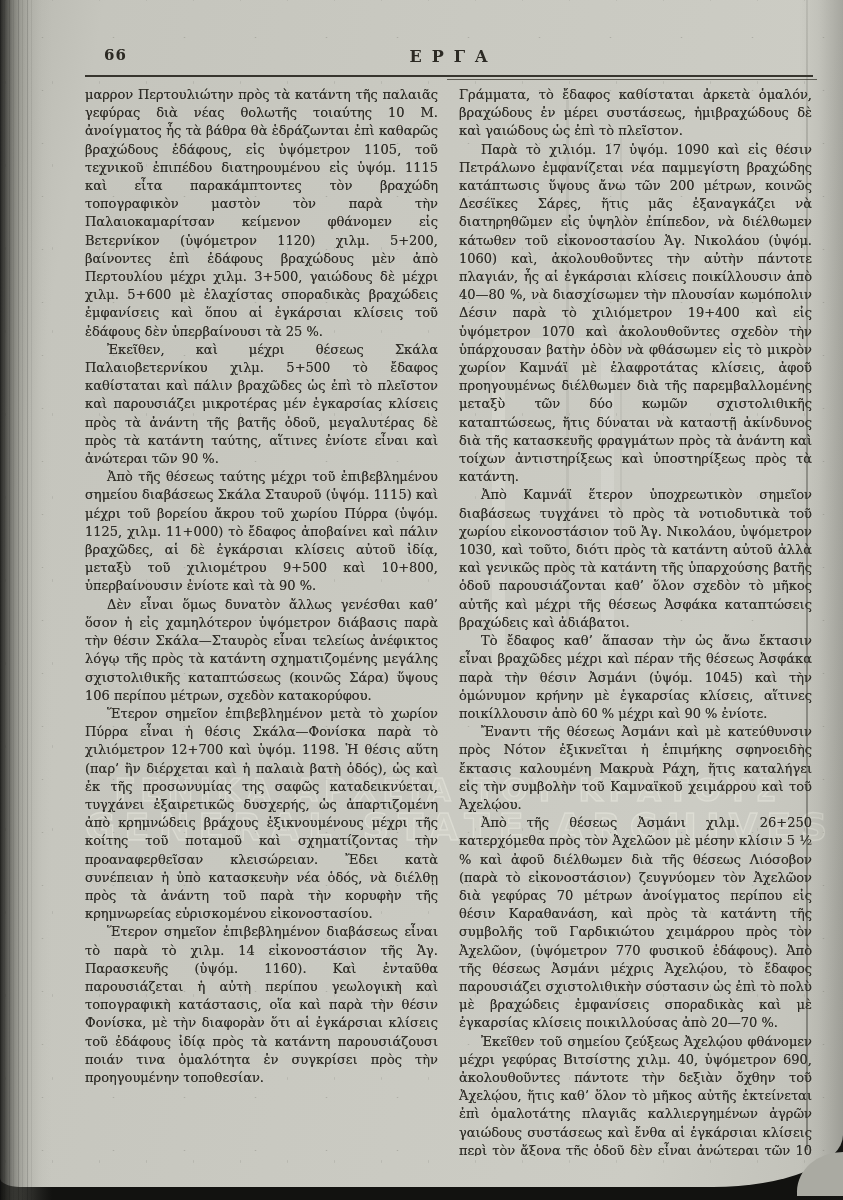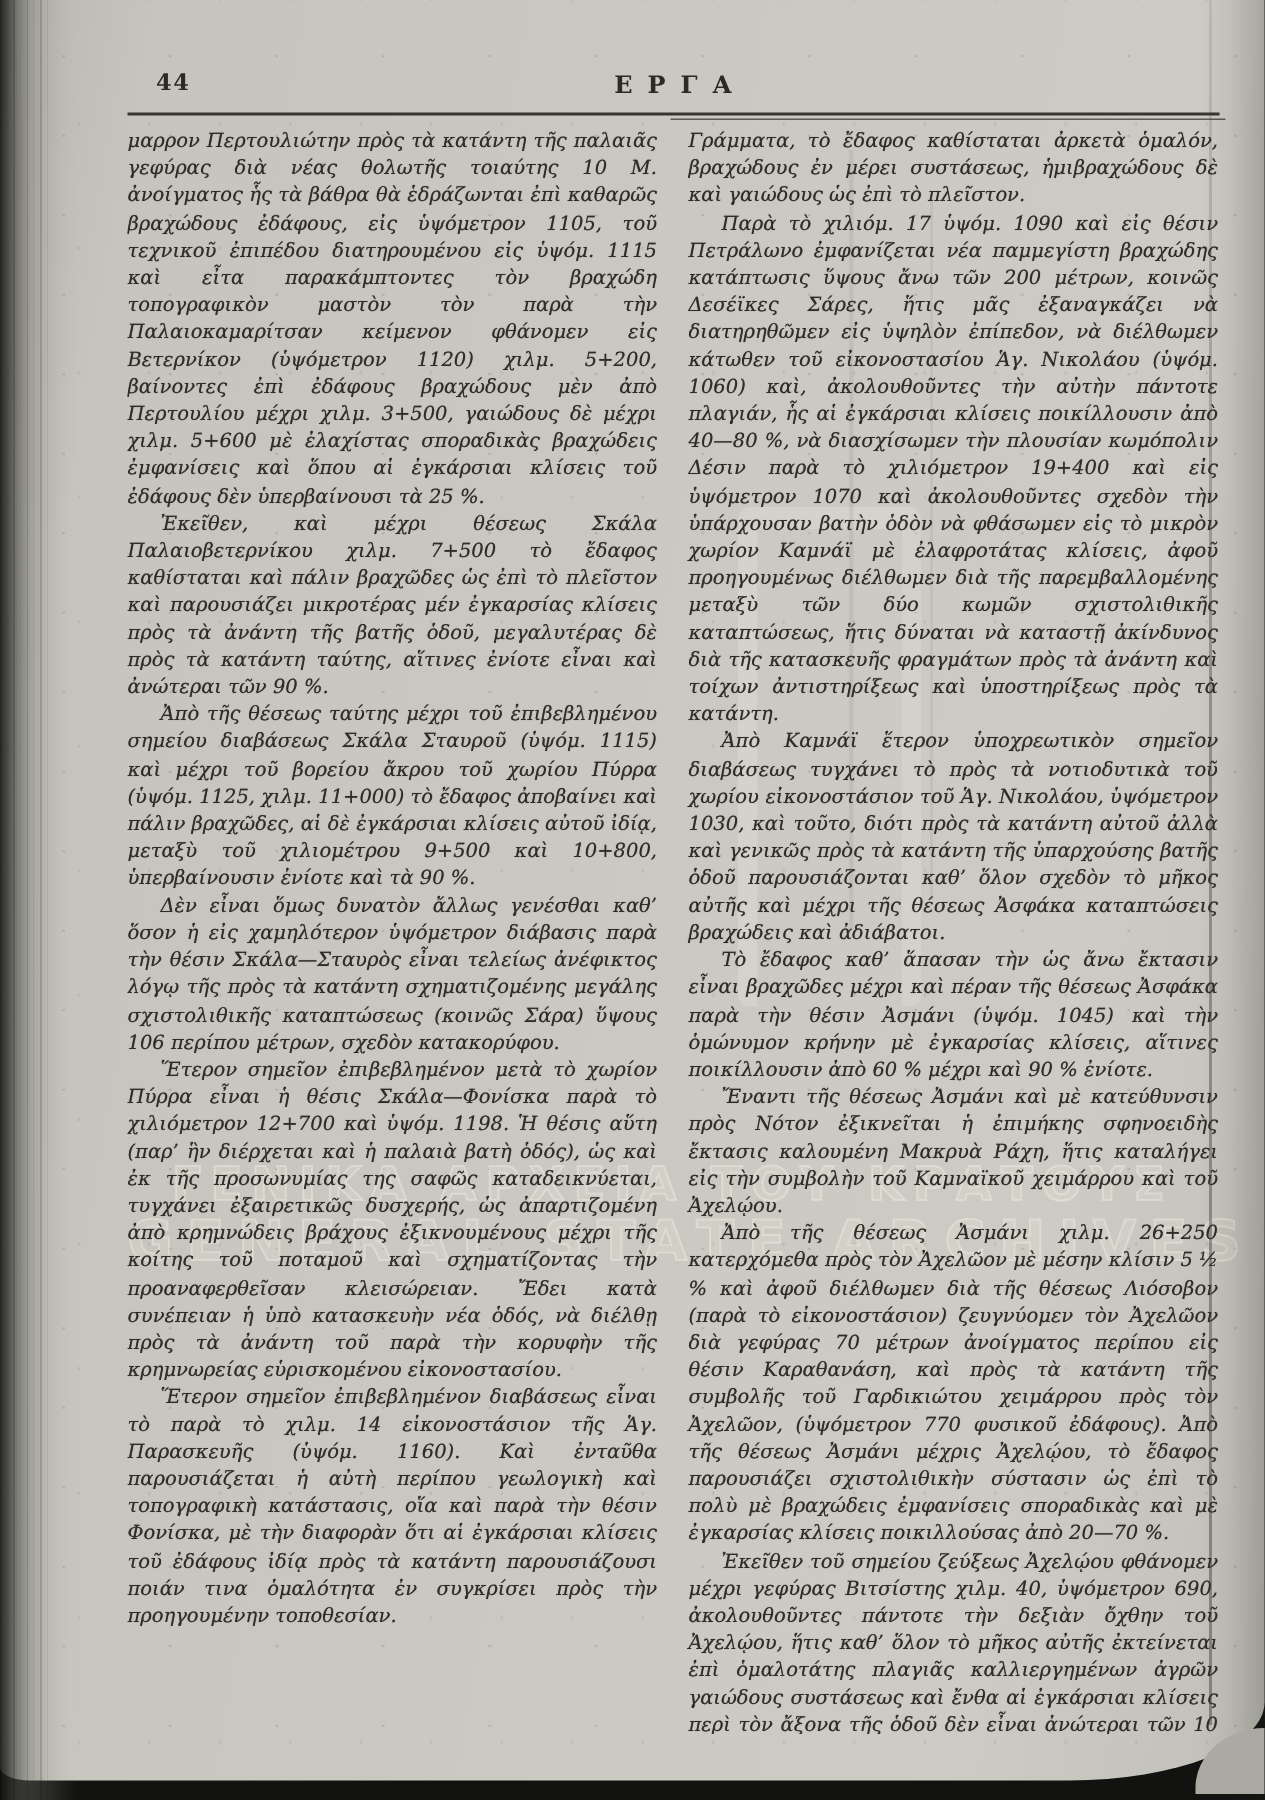--- a/index.html
+++ b/index.html
@@ -85,21 +85,21 @@
     background: #37352e;
   }
   .rule-thin {
     position: absolute; left: 447px; top: 79px; width: 370px; height: 1px;
     background: rgba(55,53,46,0.75);
   }
 
   
   .columns {
     position: absolute; left: 85px; top: 86px; width: 728px; height: 1070px;
-    display: flex; gap: 21px; overflow: hidden; font-style: italic;
+    display: flex; gap: 21px; overflow: hidden;
   }
   .col {
     width: 353px; flex: 0 0 353px;
     text-align: justify;
     font-size: 13px; line-height: 18.2px;
     color: #2e2c26;
     text-shadow: 0 0 0.5px rgba(46,44,38,0.65);
   }
   .col p.para { margin: 0; text-indent: 22px; }
   .col p.para.no-indent { text-indent: 0; }
@@ -136,29 +136,29 @@
 
     <div class="watermark">
       <div class="wm-emblem"></div>
       <div class="wm-text wm-greek">ΓΕΝΙΚΑ ΑΡΧΕΙΑ ΤΟΥ ΚΡΑΤΟΥΣ</div>
       <div class="wm-text wm-english">GENERAL STATE ARCHIVES</div>
     </div>
 
     <div class="crease-a"></div>
     <div class="crease-b"></div>
 
-    <div class="page-number">44</div>
+    <div class="page-number">66</div>
     <div class="page-title">ΕΡΓΑ</div>
     <div class="rule-main"></div>
     <div class="rule-thin"></div>
 
     <div class="columns">
       <div class="col">
           <p class="para no-indent">μαρρον Περτουλιώτην πρὸς τὰ κατάντη τῆς παλαιᾶς γεφύρας διὰ νέας θολωτῆς τοιαύτης 10 Μ. ἀνοίγματος ἧς τὰ βάθρα θὰ ἑδράζωνται ἐπὶ καθαρῶς βραχώδους ἐδάφους, εἰς ὑψόμετρον 1105, τοῦ τεχνικοῦ ἐπιπέδου διατηρουμένου εἰς ὑψόμ. 1115 καὶ εἶτα παρακάμπτοντες τὸν βραχώδη τοπογραφικὸν μαστὸν τὸν παρὰ τὴν Παλαιοκαμαρίτσαν κείμενον φθάνομεν εἰς Βετερνίκον (ὑψόμετρον 1120) χιλμ. 5+200, βαίνοντες ἐπὶ ἐδάφους βραχώδους μὲν ἀπὸ Περτουλίου μέχρι χιλμ. 3+500, γαιώδους δὲ μέχρι χιλμ. 5+600 μὲ ἐλαχίστας σποραδικὰς βραχώδεις ἐμφανίσεις καὶ ὅπου αἱ ἐγκάρσιαι κλίσεις τοῦ ἐδάφους δὲν ὑπερβαίνουσι τὰ 25 %.</p>
-          <p class="para">Ἐκεῖθεν, καὶ μέχρι θέσεως Σκάλα Παλαιοβετερνίκου χιλμ. 7+500 τὸ ἔδαφος καθίσταται καὶ πάλιν βραχῶδες ὡς ἐπὶ τὸ πλεῖστον καὶ παρουσιάζει μικροτέρας μέν ἐγκαρσίας κλίσεις πρὸς τὰ ἀνάντη τῆς βατῆς ὁδοῦ, μεγαλυτέρας δὲ πρὸς τὰ κατάντη ταύτης, αἵτινες ἐνίοτε εἶναι καὶ ἀνώτεραι τῶν 90 %.</p>
+          <p class="para">Ἐκεῖθεν, καὶ μέχρι θέσεως Σκάλα Παλαιοβετερνίκου χιλμ. 5+500 τὸ ἔδαφος καθίσταται καὶ πάλιν βραχῶδες ὡς ἐπὶ τὸ πλεῖστον καὶ παρουσιάζει μικροτέρας μέν ἐγκαρσίας κλίσεις πρὸς τὰ ἀνάντη τῆς βατῆς ὁδοῦ, μεγαλυτέρας δὲ πρὸς τὰ κατάντη ταύτης, αἵτινες ἐνίοτε εἶναι καὶ ἀνώτεραι τῶν 90 %.</p>
           <p class="para">Ἀπὸ τῆς θέσεως ταύτης μέχρι τοῦ ἐπιβεβλημένου σημείου διαβάσεως Σκάλα Σταυροῦ (ὑψόμ. 1115) καὶ μέχρι τοῦ βορείου ἄκρου τοῦ χωρίου Πύρρα (ὑψόμ. 1125, χιλμ. 11+000) τὸ ἔδαφος ἀποβαίνει καὶ πάλιν βραχῶδες, αἱ δὲ ἐγκάρσιαι κλίσεις αὐτοῦ ἰδίᾳ, μεταξὺ τοῦ χιλιομέτρου 9+500 καὶ 10+800, ὑπερβαίνουσιν ἐνίοτε καὶ τὰ 90 %.</p>
           <p class="para">Δὲν εἶναι ὅμως δυνατὸν ἄλλως γενέσθαι καθ’ ὅσον ἡ εἰς χαμηλότερον ὑψόμετρον διάβασις παρὰ τὴν θέσιν Σκάλα—Σταυρὸς εἶναι τελείως ἀνέφικτος λόγῳ τῆς πρὸς τὰ κατάντη σχηματιζομένης μεγάλης σχιστολιθικῆς καταπτώσεως (κοινῶς Σάρα) ὕψους 106 περίπου μέτρων, σχεδὸν κατακορύφου.</p>
           <p class="para">Ἕτερον σημεῖον ἐπιβεβλημένον μετὰ τὸ χωρίον Πύρρα εἶναι ἡ θέσις Σκάλα—Φονίσκα παρὰ τὸ χιλιόμετρον 12+700 καὶ ὑψόμ. 1198. Ἡ θέσις αὕτη (παρ’ ἣν διέρχεται καὶ ἡ παλαιὰ βατὴ ὁδός), ὡς καὶ ἐκ τῆς προσωνυμίας της σαφῶς καταδεικνύεται, τυγχάνει ἐξαιρετικῶς δυσχερής, ὡς ἀπαρτιζομένη ἀπὸ κρημνώδεις βράχους ἐξικνουμένους μέχρι τῆς κοίτης τοῦ ποταμοῦ καὶ σχηματίζοντας τὴν προαναφερθεῖσαν κλεισώρειαν. Ἔδει κατὰ συνέπειαν ἡ ὑπὸ κατασκευὴν νέα ὁδός, νὰ διέλθῃ πρὸς τὰ ἀνάντη τοῦ παρὰ τὴν κορυφὴν τῆς κρημνωρείας εὑρισκομένου εἰκονοστασίου.</p>
           <p class="para">Ἕτερον σημεῖον ἐπιβεβλημένον διαβάσεως εἶναι τὸ παρὰ τὸ χιλμ. 14 εἰκονοστάσιον τῆς Ἁγ. Παρασκευῆς (ὑψόμ. 1160). Καὶ ἐνταῦθα παρουσιάζεται ἡ αὐτὴ περίπου γεωλογικὴ καὶ τοπογραφικὴ κατάστασις, οἵα καὶ παρὰ τὴν θέσιν Φονίσκα, μὲ τὴν διαφορὰν ὅτι αἱ ἐγκάρσιαι κλίσεις τοῦ ἐδάφους ἰδίᾳ πρὸς τὰ κατάντη παρουσιάζουσι ποιάν τινα ὁμαλότητα ἐν συγκρίσει πρὸς τὴν προηγουμένην τοποθεσίαν.</p>
         </div>
       <div class="col">
           <p class="para no-indent">Γράμματα, τὸ ἔδαφος καθίσταται ἀρκετὰ ὁμαλόν, βραχώδους ἐν μέρει συστάσεως, ἡμιβραχώδους δὲ καὶ γαιώδους ὡς ἐπὶ τὸ πλεῖστον.</p>
           <p class="para">Παρὰ τὸ χιλιόμ. 17 ὑψόμ. 1090 καὶ εἰς θέσιν Πετράλωνο ἐμφανίζεται νέα παμμεγίστη βραχώδης κατάπτωσις ὕψους ἄνω τῶν 200 μέτρων, κοινῶς Δεσέϊκες Σάρες, ἥτις μᾶς ἐξαναγκάζει νὰ διατηρηθῶμεν εἰς ὑψηλὸν ἐπίπεδον, νὰ διέλθωμεν κάτωθεν τοῦ εἰκονοστασίου Ἁγ. Νικολάου (ὑψόμ. 1060) καὶ, ἀκολουθοῦντες τὴν αὐτὴν πάντοτε πλαγιάν, ἧς αἱ ἐγκάρσιαι κλίσεις ποικίλλουσιν ἀπὸ 40—80 %, νὰ διασχίσωμεν τὴν πλουσίαν κωμόπολιν Δέσιν παρὰ τὸ χιλιόμετρον 19+400 καὶ εἰς ὑψόμετρον 1070 καὶ ἀκολουθοῦντες σχεδὸν τὴν ὑπάρχουσαν βατὴν ὁδὸν νὰ φθάσωμεν εἰς τὸ μικρὸν χωρίον Καμνάϊ μὲ ἐλαφροτάτας κλίσεις, ἀφοῦ προηγουμένως διέλθωμεν διὰ τῆς παρεμβαλλομένης μεταξὺ τῶν δύο κωμῶν σχιστολιθικῆς καταπτώσεως, ἥτις δύναται νὰ καταστῇ ἀκίνδυνος διὰ τῆς κατασκευῆς φραγμάτων πρὸς τὰ ἀνάντη καὶ τοίχων ἀντιστηρίξεως καὶ ὑποστηρίξεως πρὸς τὰ κατάντη.</p>
           <p class="para">Ἀπὸ Καμνάϊ ἕτερον ὑποχρεωτικὸν σημεῖον διαβάσεως τυγχάνει τὸ πρὸς τὰ νοτιοδυτικὰ τοῦ χωρίου εἰκονοστάσιον τοῦ Ἁγ. Νικολάου, ὑψόμετρον 1030, καὶ τοῦτο, διότι πρὸς τὰ κατάντη αὐτοῦ ἀλλὰ καὶ γενικῶς πρὸς τὰ κατάντη τῆς ὑπαρχούσης βατῆς ὁδοῦ παρουσιάζονται καθ’ ὅλον σχεδὸν τὸ μῆκος αὐτῆς καὶ μέχρι τῆς θέσεως Ἀσφάκα καταπτώσεις βραχώδεις καὶ ἀδιάβατοι.</p>
           <p class="para">Τὸ ἔδαφος καθ’ ἅπασαν τὴν ὡς ἄνω ἔκτασιν εἶναι βραχῶδες μέχρι καὶ πέραν τῆς θέσεως Ἀσφάκα παρὰ τὴν θέσιν Ἀσμάνι (ὑψόμ. 1045) καὶ τὴν ὁμώνυμον κρήνην μὲ ἐγκαρσίας κλίσεις, αἵτινες ποικίλλουσιν ἀπὸ 60 % μέχρι καὶ 90 % ἐνίοτε.</p>

